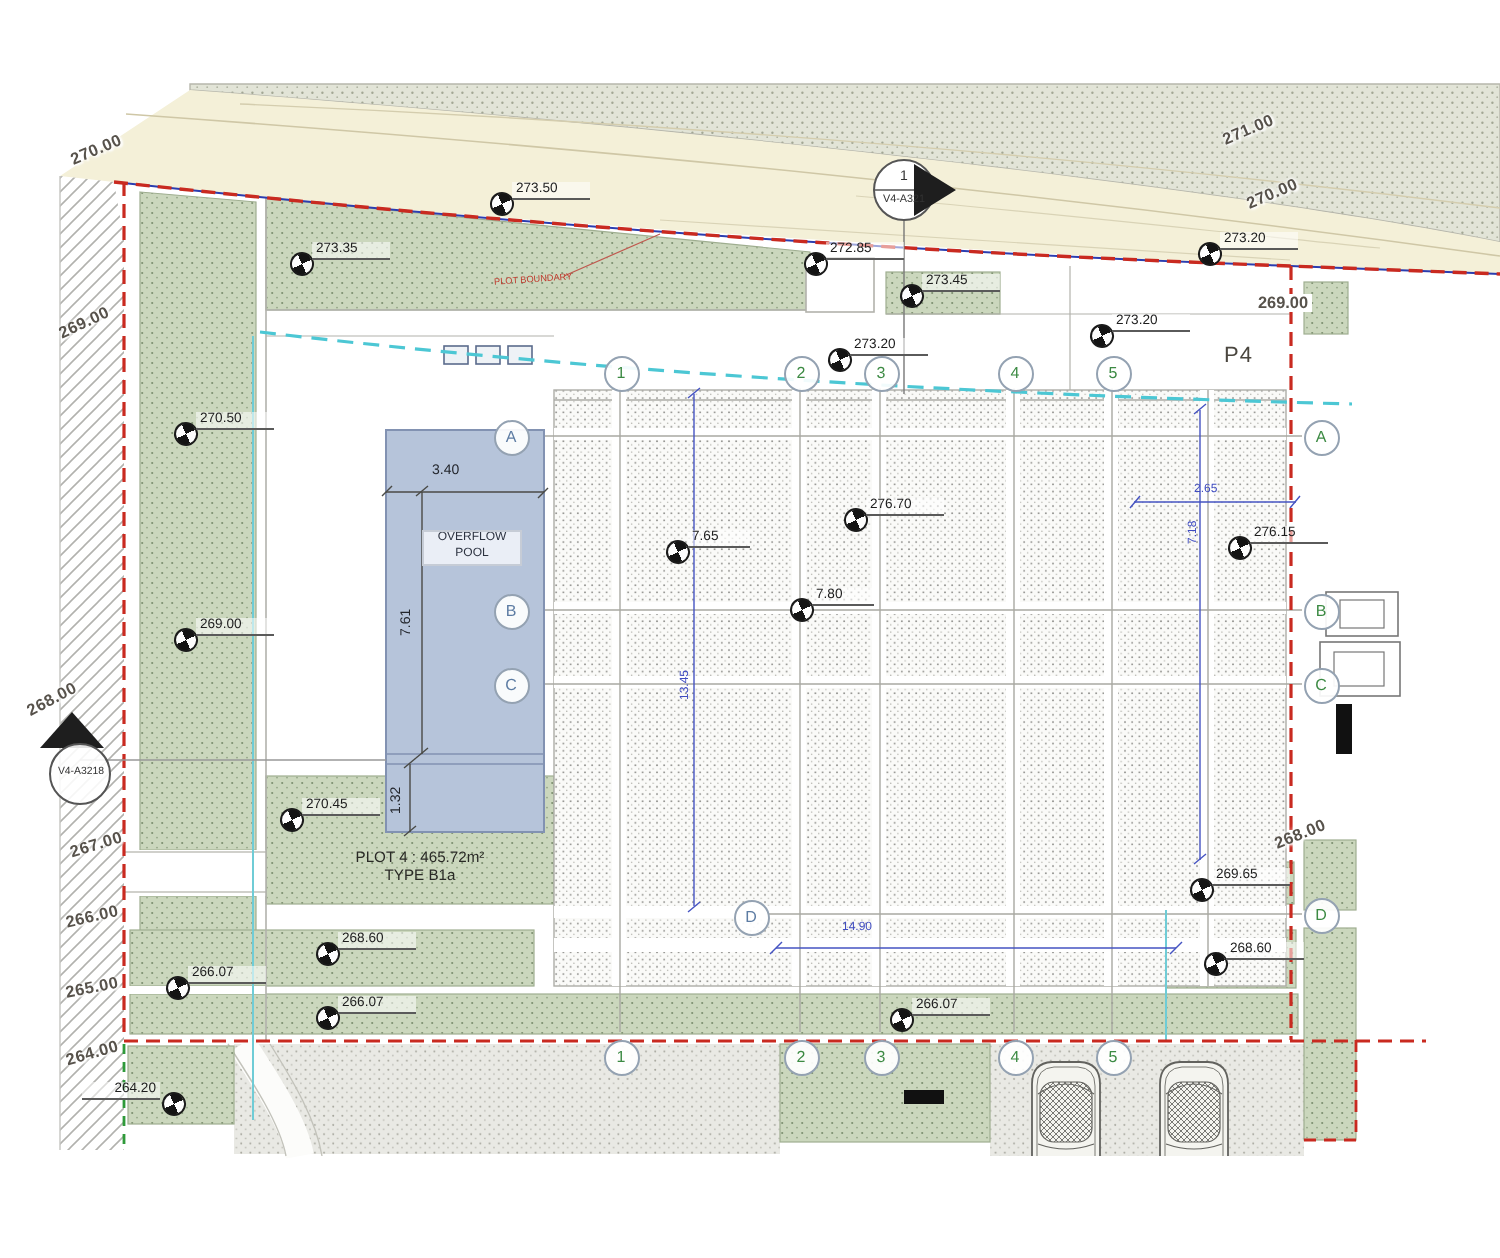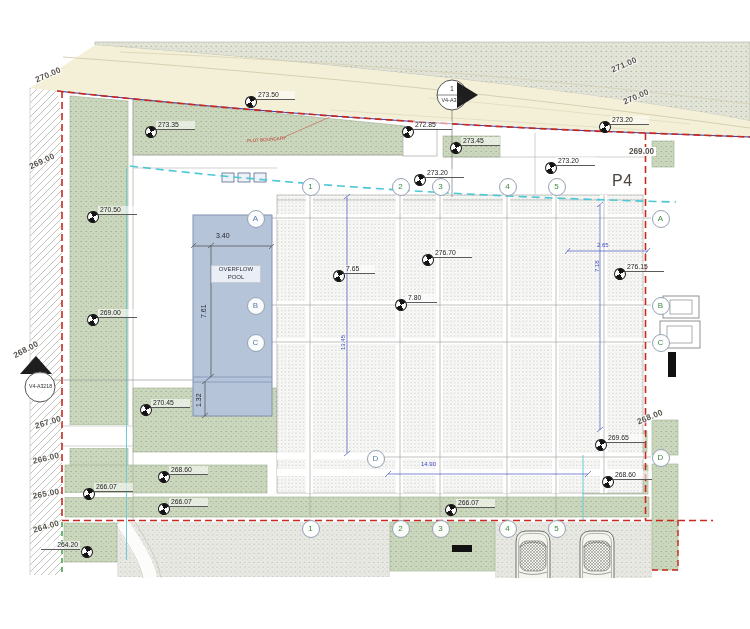--- a/index.html
+++ b/index.html
@@ -24,21 +24,21 @@
   .bub{position:absolute;width:16px;height:16px;border:1px solid #94a2b2;border-radius:50%;
     background:rgba(255,255,255,.92);display:flex;align-items:center;justify-content:center;
     font-size:8px;line-height:1;}
   .bub.green{color:#3c8a43;}
   .bub.slate{color:#5d7ca3;}
   
   .txt{position:absolute;white-space:nowrap;color:#2a2a26;}
   .dim{position:absolute;white-space:nowrap;font-size:7px;color:#23262c;transform-origin:left top;}
   .dim.blue{font-size:6px;color:#3f4cc0;}
   .rot{transform:rotate(-90deg);}
-  #p4{font-size:16px;color:#4a463f;letter-spacing:.5px;}
+  #p4{font-size:11px;color:#4a463f;letter-spacing:.5px;}
   #plot-title{left:158px;top:424px;width:104px;text-align:center;font-size:7.6px;line-height:1.25;}
   #pool-label{left:212px;top:266px;width:48px;text-align:center;font-size:6px;line-height:1.3;
     color:#2c3240;background:rgba(243,246,250,.85);outline:.5px solid #c6ccd6;}
   #boundary-note{left:247px;top:137px;font-size:4.6px;color:#c03a2e;transform:rotate(-4deg);}
   #sect-top-num{left:444px;top:85px;width:16px;text-align:center;font-size:7px;color:#333;}
   #sect-top-ref{left:434px;top:97px;width:36px;text-align:center;font-size:5.4px;color:#333;}
   #sect-left-ref{left:22px;top:383px;width:37px;text-align:center;font-size:5.2px;color:#333;}
   #r26900{left:627px;top:147px;font-size:8.2px;font-weight:bold;color:#57524b;background:#fff;padding:0 2px;}
 </style>
 </head>
@@ -367,20 +367,24 @@
       <div class="bub slate" style="left: 246.5px; top: 333.5px;">C</div>
       <div class="bub slate" style="left: 366.5px; top: 449.5px;">D</div>
       <div class="bub green" style="left: 651.5px; top: 209.5px;">A</div>
       <div class="bub green" style="left: 651.5px; top: 296.5px;">B</div>
       <div class="bub green" style="left: 651.5px; top: 333.5px;">C</div>
       <div class="bub green" style="left: 651.5px; top: 448.5px;">D</div>
     </div>
 
 <div class="txt" id="p4" style="left:612px;top:172px;">P4</div>
 <div class="txt" id="r26900">269.00</div>
+<div class="txt" id="plot-title">
+  <div>PLOT 4 : 465.72m²</div>
+  <div>TYPE B1a</div>
+</div>
 <div class="txt" id="pool-label">
   <div>OVERFLOW</div>
   <div>POOL</div>
 </div>
 <div class="txt" id="boundary-note">PLOT BOUNDARY</div>
 <div class="txt" id="sect-top-num">1</div>
 <div class="txt" id="sect-top-ref">V4-A321</div>
 <div class="txt" id="sect-left-ref">V4-A3218</div>
 
 <div class="dim" style="left:216px;top:232px;">3.40</div>

